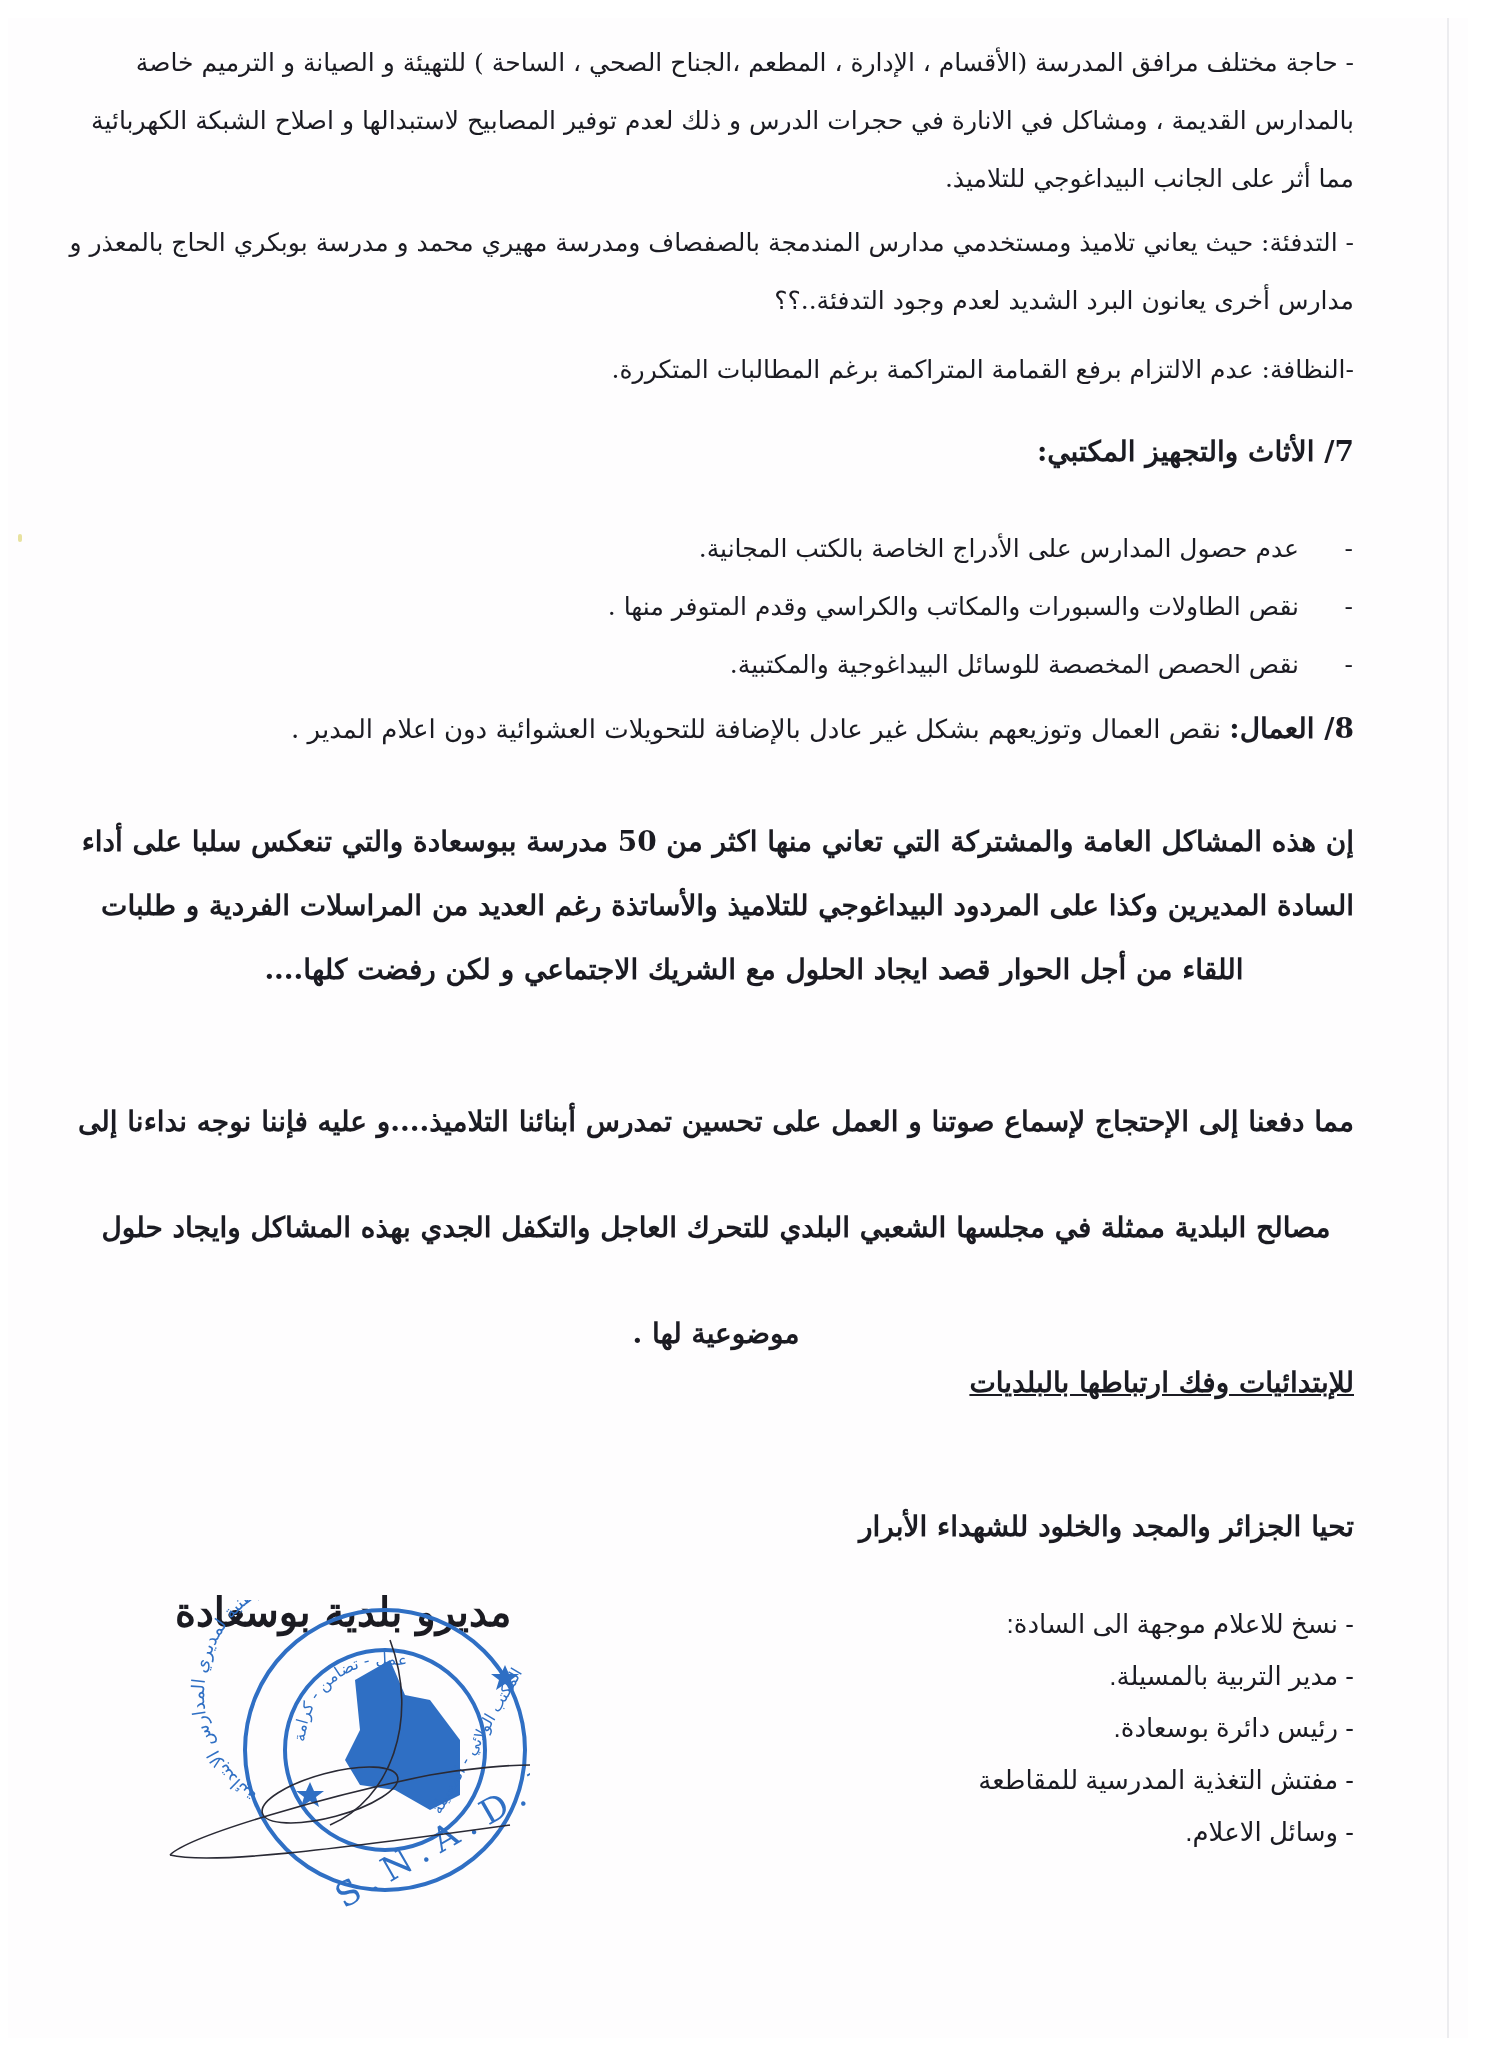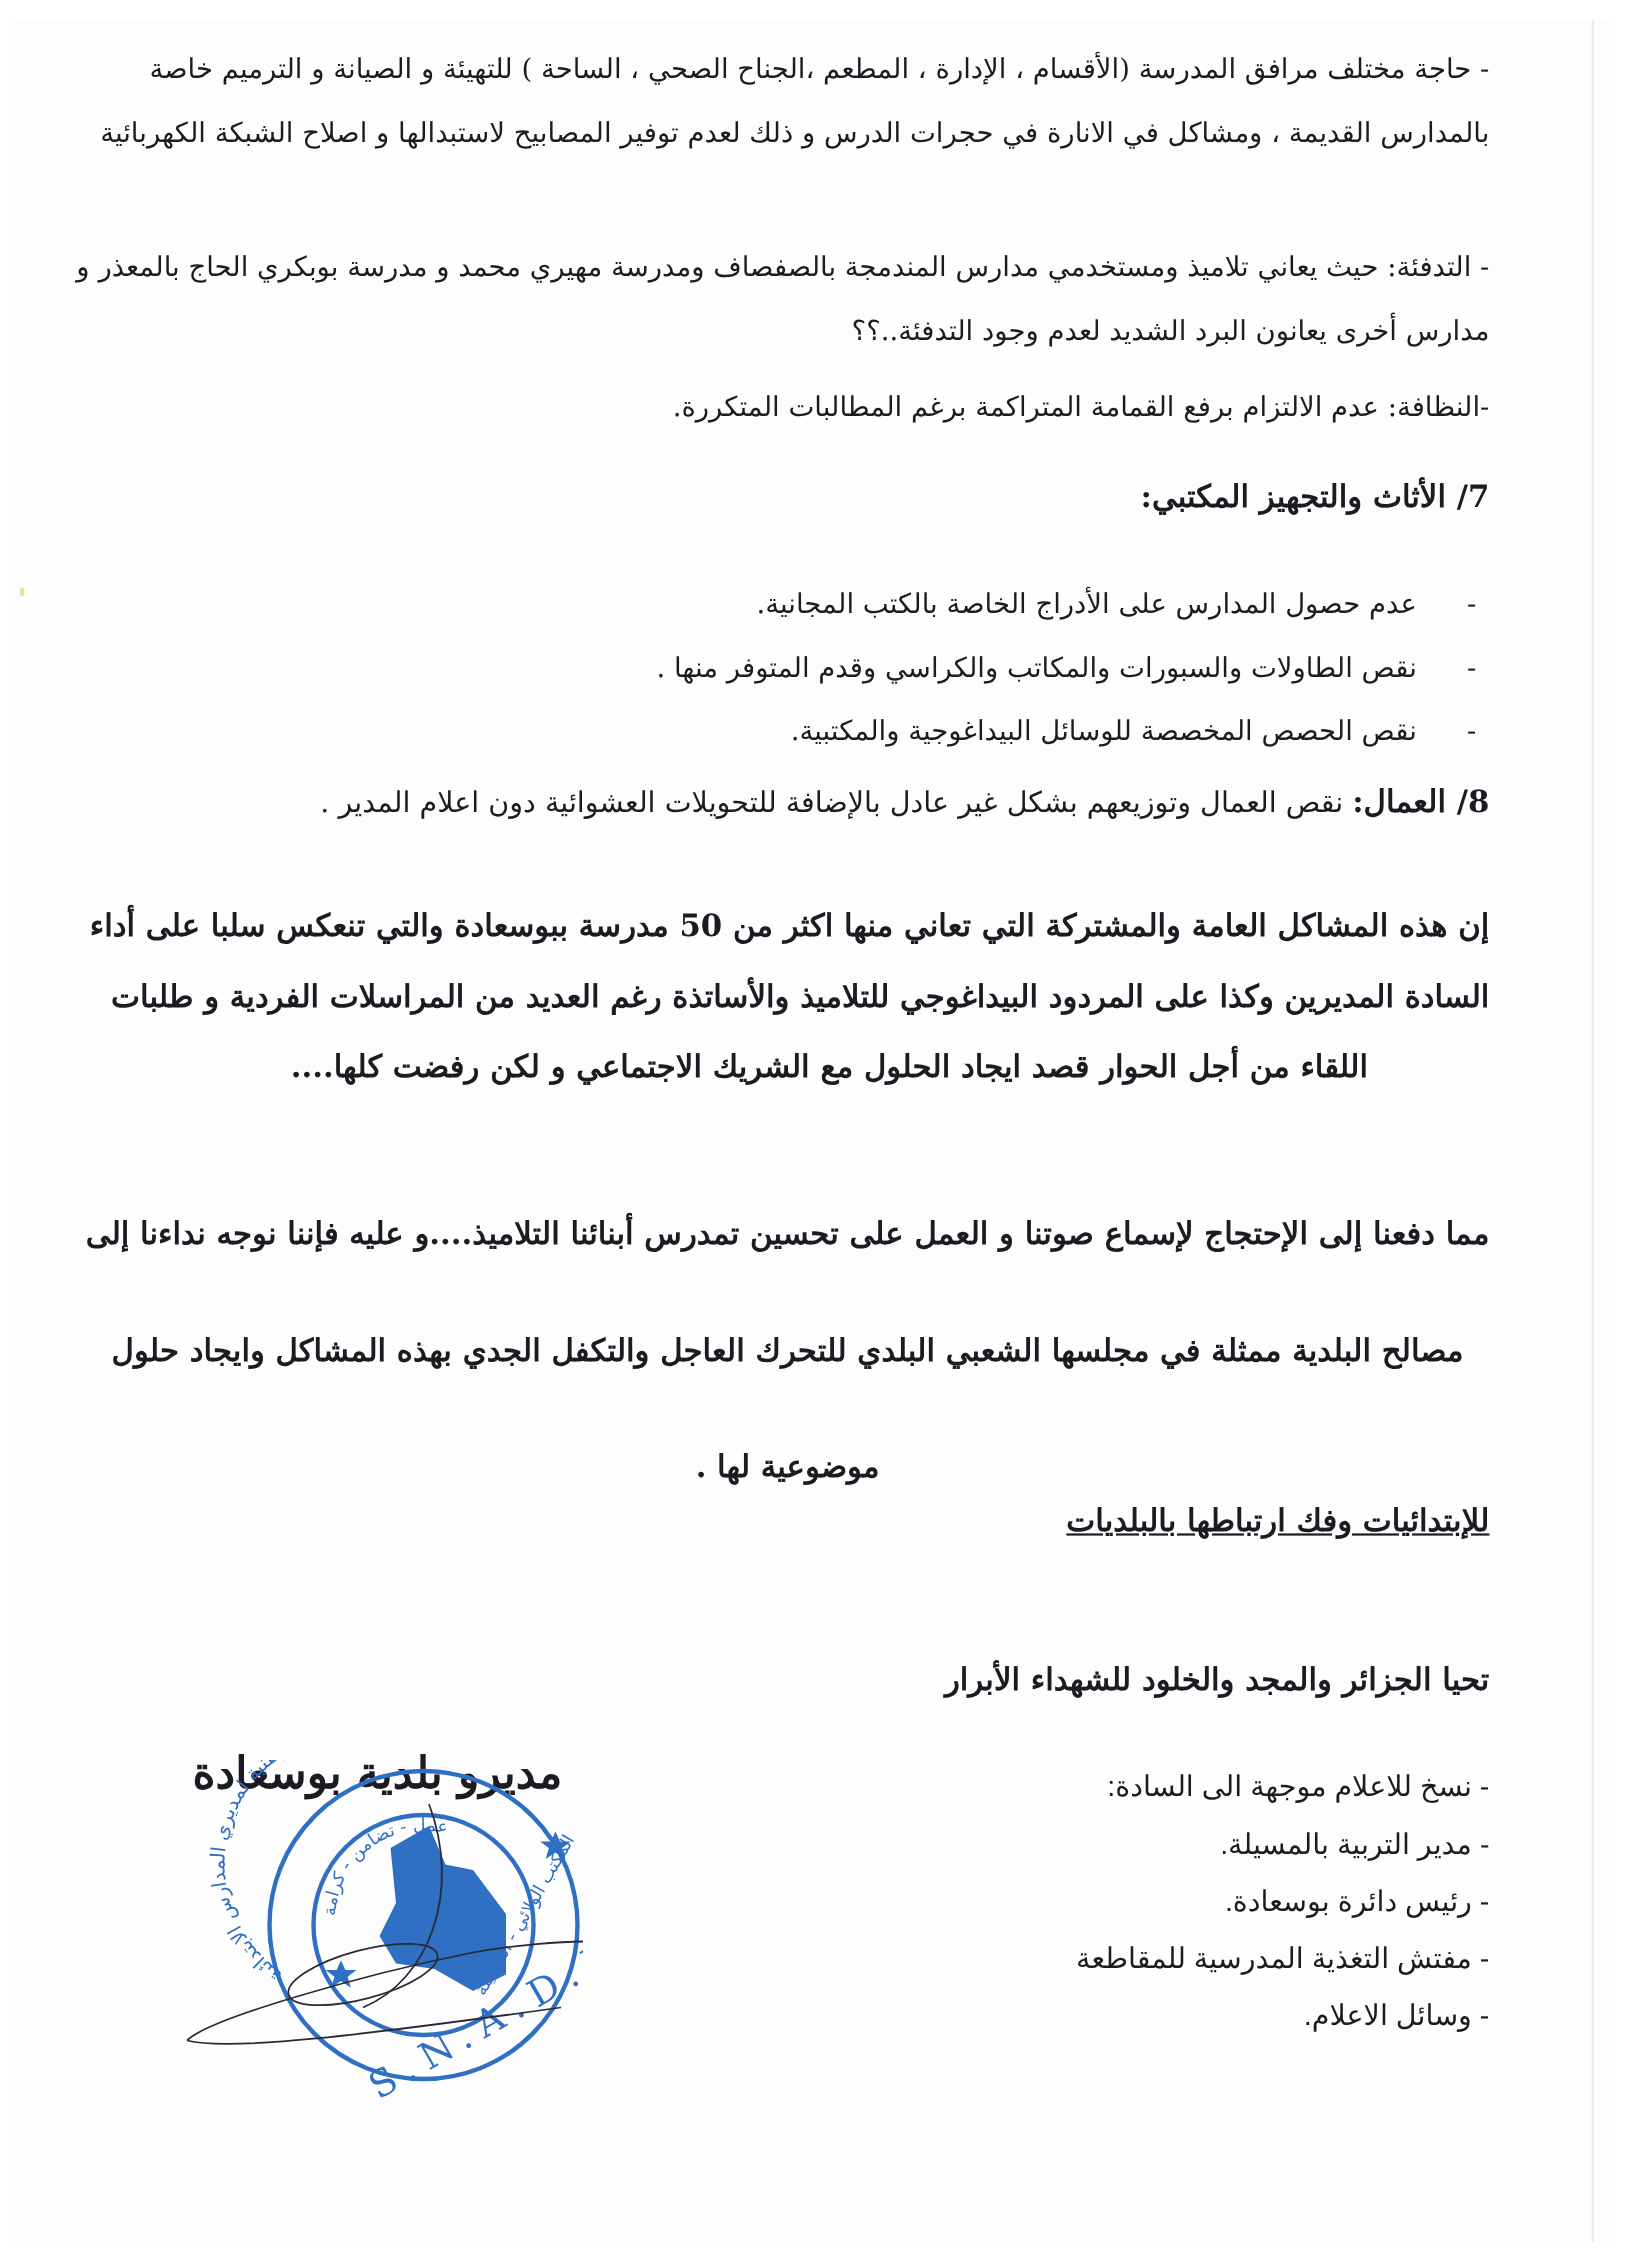--- a/index.html
+++ b/index.html
@@ -15,21 +15,21 @@
     .edge-line {
       position: absolute; left: 1447px; top: 18px; width: 2px; height: 2020px;
       background: #ececef;
     }
     .block { position: absolute; direction: rtl; text-align: right; white-space: nowrap; }
     .reg { font-size: 25px; }
     .p1 { right: 135px; top: 34px; line-height: 58px; }
     .p2 { right: 135px; top: 214px; line-height: 58px; }
     .p3 { right: 135px; top: 355px; }
     .h7 { right: 135px; top: 435px; font-size: 28px; font-weight: bold; }
-    .list7 { right: 147px; top: 520px; line-height: 58px; }
+    .list7 { right: 136px; top: 520px; line-height: 58px; }
     .list7 .li { display: block; }
     .list7 .dash { display: inline-block; width: 54px; text-align: right; }
     .h8 { right: 135px; top: 712px; font-size: 26px; }
     .h8 .lbl { font-weight: bold; font-size: 28px; }
     .para-b { font-size: 28px; font-weight: bold; line-height: 64px; text-align: center; }
     .pb1 { right: 135px; top: 810px; width: 1200px; }
     .pb1 .ln, .pb2 .ln { display: block; }
     .pb2 { right: 135px; top: 1090px; }
     .pb2 .ln { margin-bottom: 42px; }
     .under { right: 135px; top: 1360px; font-size: 28px; font-weight: bold; line-height: 46px; }
@@ -45,20 +45,21 @@
 </head>
 <body>
 
 <div class="page"></div>
 <div class="edge-line"></div>
 <div class="speck" style="left:18px;top:534px;"></div>
 
 <div class="block reg p1">
   <div>- حاجة مختلف مرافق المدرسة (الأقسام ، الإدارة ، المطعم ،الجناح الصحي ، الساحة ) للتهيئة و الصيانة و الترميم خاصة</div>
   <div>بالمدارس القديمة ، ومشاكل في الانارة في حجرات الدرس و ذلك لعدم توفير المصابيح لاستبدالها و اصلاح الشبكة الكهربائية</div>
+  <div>مما أثر على الجانب البيداغوجي للتلاميذ.</div>
 </div>
 
 <div class="block reg p2">
   <div>- التدفئة: حيث يعاني تلاميذ ومستخدمي مدارس المندمجة بالصفصاف ومدرسة مهيري محمد و مدرسة بوبكري الحاج بالمعذر و</div>
   <div>مدارس أخرى يعانون البرد الشديد لعدم وجود التدفئة..؟؟</div>
 </div>
 
 <div class="block reg p3">-النظافة: عدم الالتزام برفع القمامة المتراكمة برغم المطالبات المتكررة.</div>
 
 <div class="block h7">7/ الأثاث والتجهيز المكتبي:</div>

